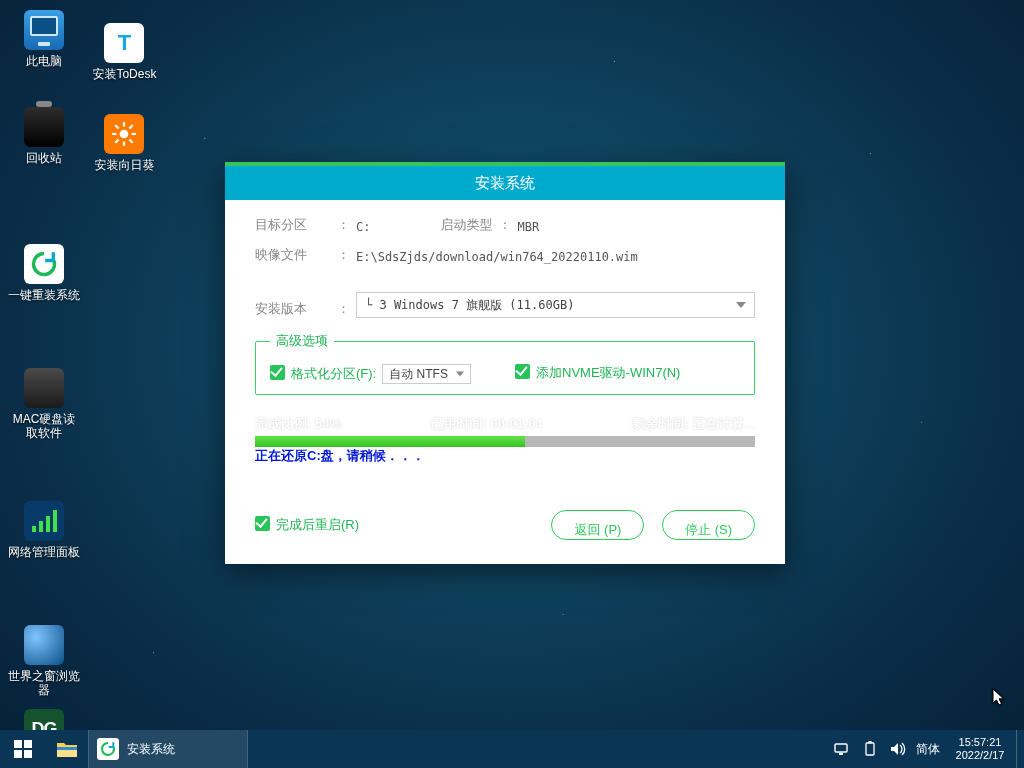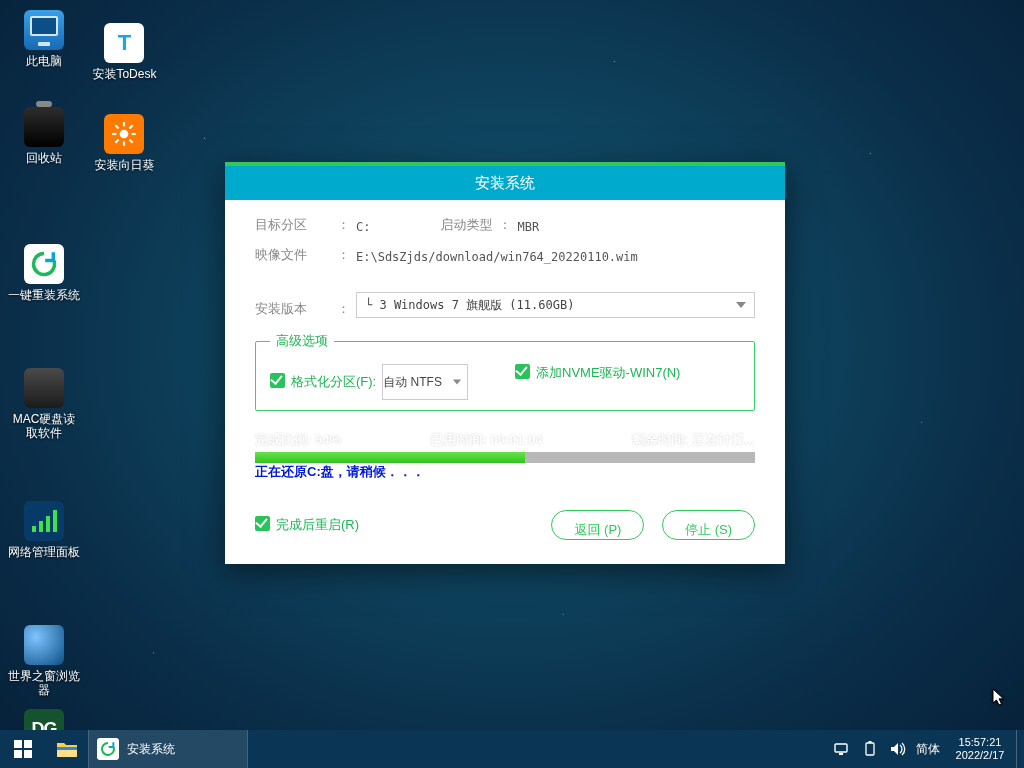--- a/index.html
+++ b/index.html
@@ -71,21 +71,21 @@
   .select::after { content:""; position:absolute; right:8px; top:50%; width:0;height:0;border-left:5px solid transparent;border-right:5px solid transparent;border-top:6px solid #888; transform:translateY(-50%);}
 
   fieldset.adv {
     border:1px solid #3bd06b; border-radius:2px; margin-top:4px; padding:14px 14px 10px; position:relative;
   }
   fieldset.adv legend { color:#1eb554; font-size:13px; padding:0 6px; }
   .adv-grid { display:grid; grid-template-columns: 1fr 1fr; row-gap:16px; column-gap:20px; }
   .chk { display:inline-flex; align-items:flex-start; color:#1eb554; font-size:13px; }
   .chk .box { width:15px; height:15px; background:#28c35a; border-radius:2px; margin-right:6px; position:relative; }
   .chk .box::after{content:"";position:absolute;left:3px;top:0px;width:5px;height:9px;border:solid #fff;border-width:0 2px 2px 0;transform:rotate(40deg);}
-  .mini-select{ height:36px; border:1px solid #ccc; padding:0 22px 0 0; position:relative; font-size:12px; color:#444; display:inline-flex; align-items:center; min-width:86px; margin-left:6px;}
+  .mini-select{ height:20px; border:1px solid #ccc; padding:0 22px 0 6px; position:relative; font-size:12px; color:#444; display:inline-flex; align-items:center; min-width:86px; margin-left:6px;}
   .mini-select::after{content:"";position:absolute;right:6px;top:50%;width:0;height:0;border-left:4px solid transparent;border-right:4px solid transparent;border-top:5px solid #888;transform:translateY(-50%);}
   .progress-bar{height:11px;background:#b8b8b8;margin-top:3px;position:relative;}
   .progress-fill{position:absolute;left:0;top:0;bottom:0;background:linear-gradient(#66e44a,#35c222);}
   .status-text{color:#0018d8;font-weight:700;font-size:13px;margin-top:0;font-family:SimSun,sans-serif;}
 
   .footer{position:absolute;left:30px;right:30px;bottom:24px;display:flex;align-items:center;justify-content:space-between;}
   .btn{border:1.5px solid #2fc95c;color:#2fc95c;background:#fff;border-radius:16px;height:30px;padding:10px 22px;font-size:13px;cursor:pointer;}
   .btn + .btn{margin-left:14px;}
 
   .progmeta{display:flex;justify-content:space-between;font-weight:700;font-size:13px;margin-top:20px;color:#fff}

